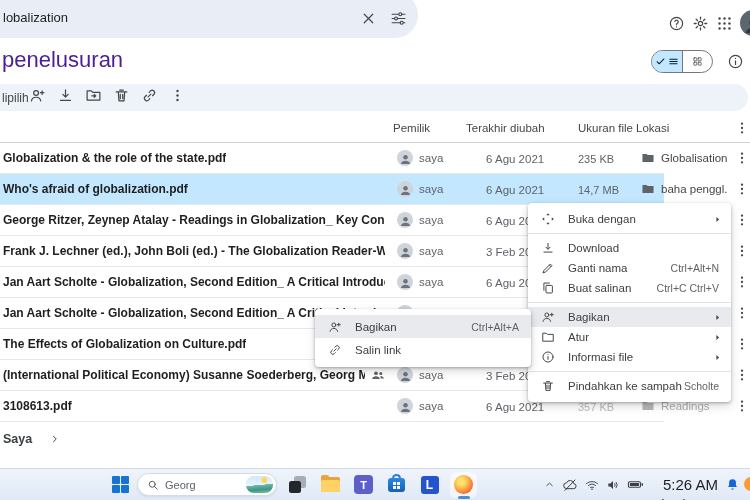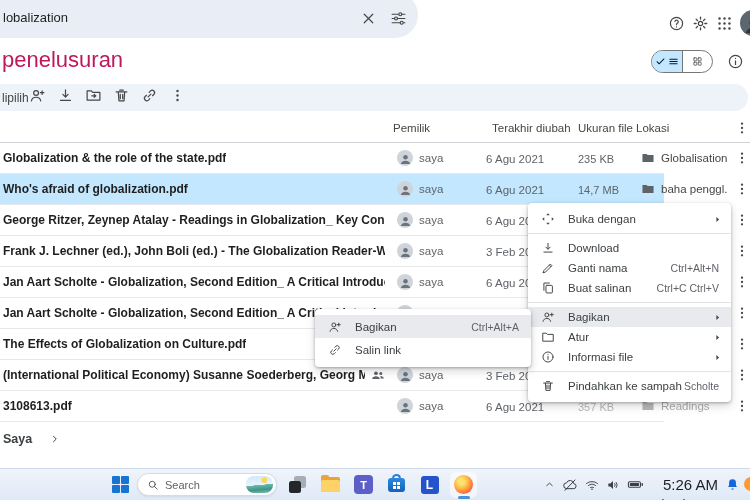--- a/index.html
+++ b/index.html
@@ -17,40 +17,40 @@
   .sb-close { position:absolute; left:388px; top:18px; width:17px; height:17px; color:#444746; cursor:pointer; }
   .sb-tune  { position:absolute; left:418px; top:18px; width:17px; height:17px; color:#444746; cursor:pointer; }
 
   .top-icons { position:absolute; right:0; top:10px; display:flex; align-items:center; gap:7px; }
   .ti { width:17px; height:17px; color:#444746; cursor:pointer; }
   .avatar-sliver { width:26px; height:26px; border-radius:50%; background:#5c666f; margin-right:-16px;
     display:flex; align-items:flex-end; justify-content:center; overflow:hidden; color:#2e343a; }
   .avatar-sliver .ic { width:20px; height:20px; }
 
   
-  .page-title { position:absolute; left:2px; top:47px; font-size:22px; color:#be185d; }
+  .page-title { position:absolute; left:2px; top:47px; font-size:22px; color:#4c1d95; }
   .view-toggle { position:absolute; left:651px; top:50px; width:62px; height:23px;
     border:1px solid #747775; border-radius:12px; display:flex; overflow:hidden; background:#fff; }
   .vt-seg { flex:1; display:flex; align-items:center; justify-content:center; gap:2px; cursor:pointer; }
   .vt-list { background:#c2e7ff; color:#001d35; }
   .vt-grid { border-left:1px solid #747775; color:#444746; }
   .vt-seg .ic { width:11px; height:11px; }
   .details-btn { position:absolute; left:727px; top:53px; width:17px; height:17px; color:#444746; cursor:pointer; }
 
   
   .toolbar { position:absolute; left:-20px; top:84px; width:768px; height:27px;
     background:#eef2f9; border-radius:14px; display:flex; align-items:center; padding-left:22px; }
   .toolbar-label { font-size:12px; color:#444746; margin-right:0; }
   .tb-btn { width:17px; height:17px; color:#444746; margin-right:11px; cursor:pointer; }
 
   
   .thead { position:absolute; left:0; top:115px; width:750px; height:28px;
     border-bottom:1px solid #cfd3d8; font-size:11.5px; color:#444746; font-weight:normal; }
   .th { position:absolute; top:7px; }
-  .th-owner { left:393px; } .th-mod { left:492px; } .th-size { left:578px; } .th-loc { left:636px; }
+  .th-owner { left:393px; } .th-mod { left:466px; } .th-size { left:578px; } .th-loc { left:636px; }
   .th-more { position:absolute; left:734px; top:5px; width:16px; height:16px; color:#444746; cursor:pointer; }
 
   .rows { position:absolute; left:0; top:143px; width:750px; }
   .row { position:relative; width:664px; height:31px; border-bottom:1px solid #e6e8eb; background:#fff; }
   .row.selected { background:#c2e7ff; }
   .c-name { position:absolute; left:3px; top:8px; width:382px; font-size:12px; font-weight:bold;
     color:#1f1f1f; white-space:nowrap; overflow:hidden; display:flex; align-items:center; gap:6px; }
   .c-name .nm { overflow:hidden; white-space:nowrap; }
   .shared-ic { width:14px; height:14px; color:#5f6368; flex:none; }
   .c-owner { position:absolute; left:397px; top:7px; display:flex; align-items:center; gap:6px;
@@ -668,21 +668,21 @@
           <i></i>
           <i></i>
         </div>
       <div class="tb-search">
         <span class="ic">
             <svg viewBox="0 0 24 24" fill="none" stroke="currentColor" stroke-width="1.7" stroke-linecap="round" stroke-linejoin="round">
               <circle cx="10.5" cy="10.5" r="6"></circle>
               <path d="M15 15l5.5 5.5"></path>
             </svg>
           </span>
-        <span class="tb-search-text">Search</span>
+        <span class="tb-search-text">Georg</span>
         <span class="tb-search-img"></span>
       </div>
       <div class="tb-ico">
           <span class="tv-back"></span>
           <span class="tv-front"></span>
         </div>
       <div class="tb-ico">
           <span class="folder-tab"></span>
           <span class="folder-back"></span>
           <span class="folder-front"></span>

